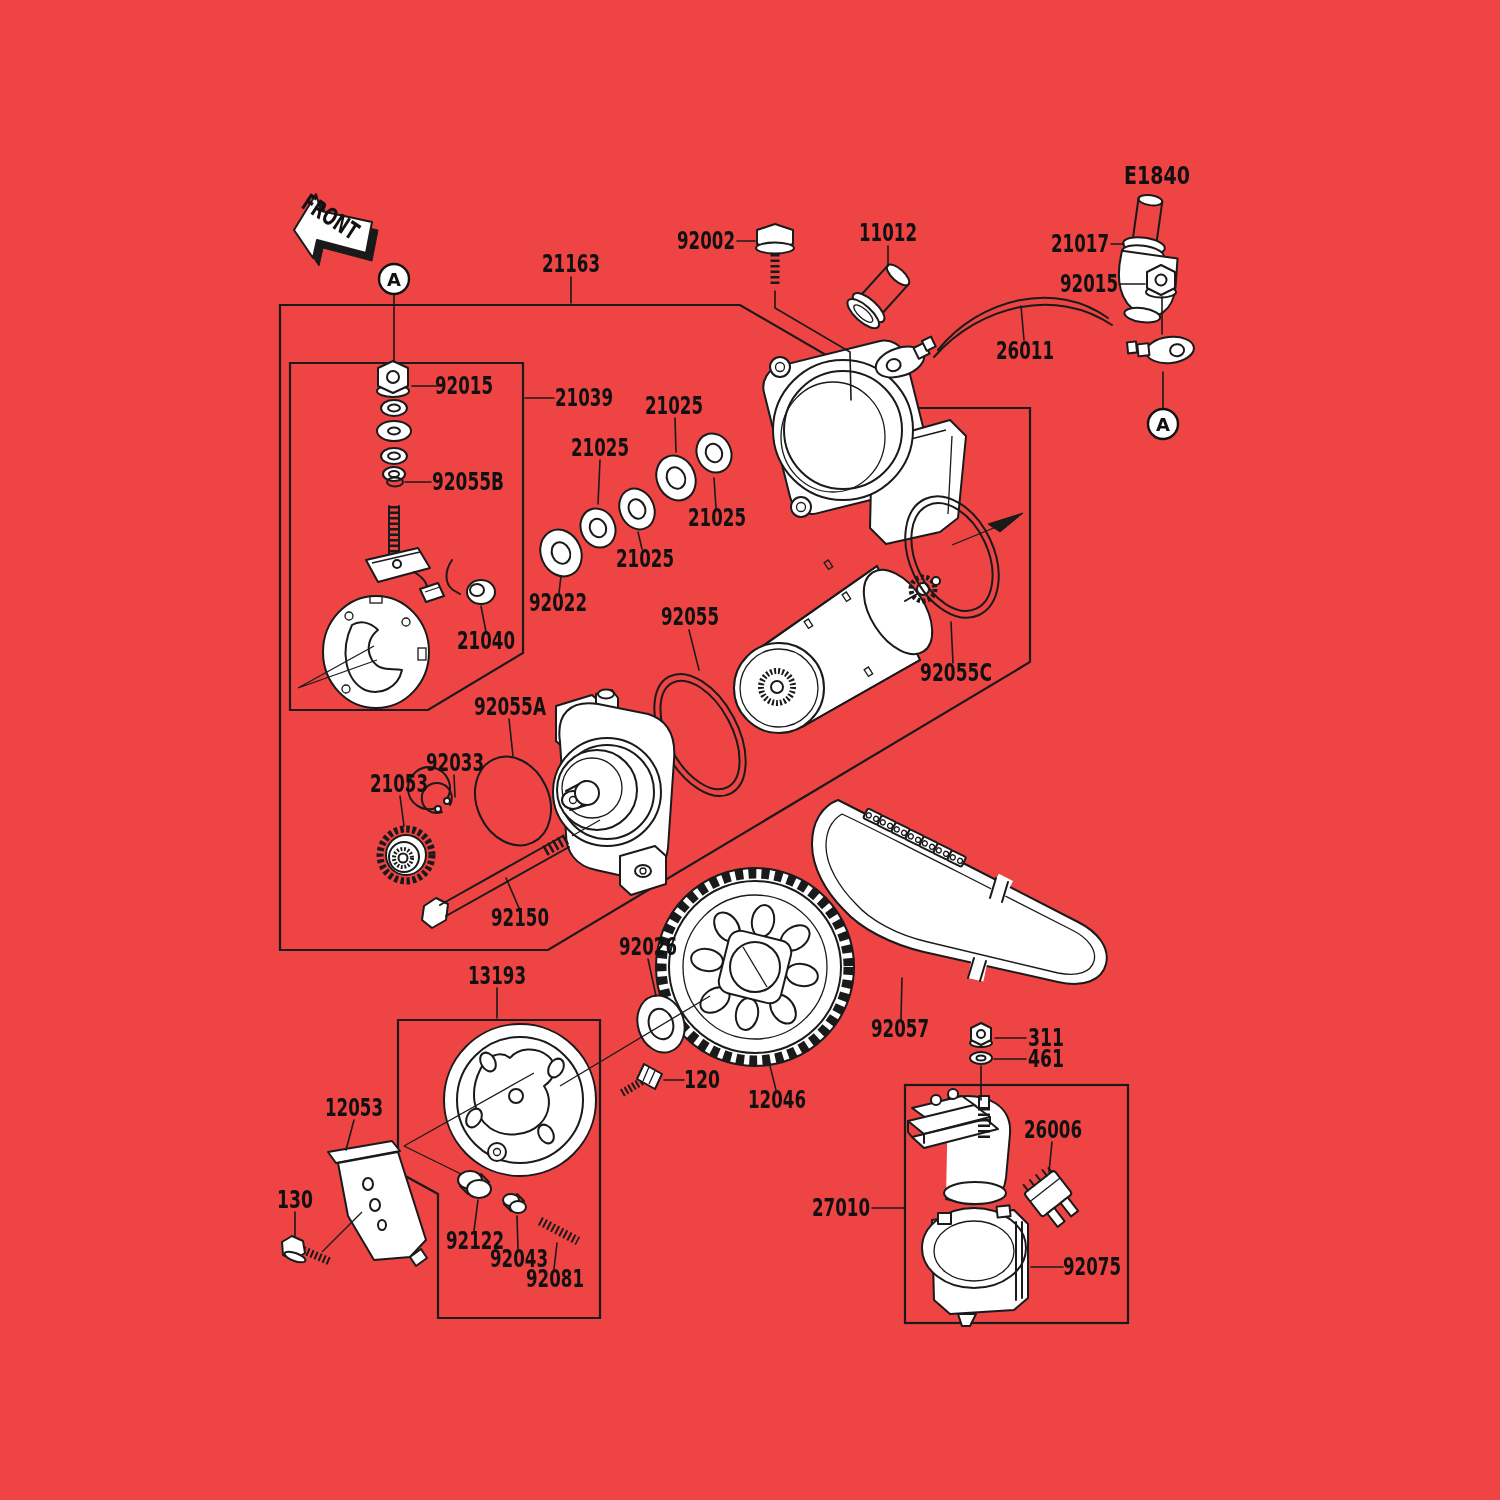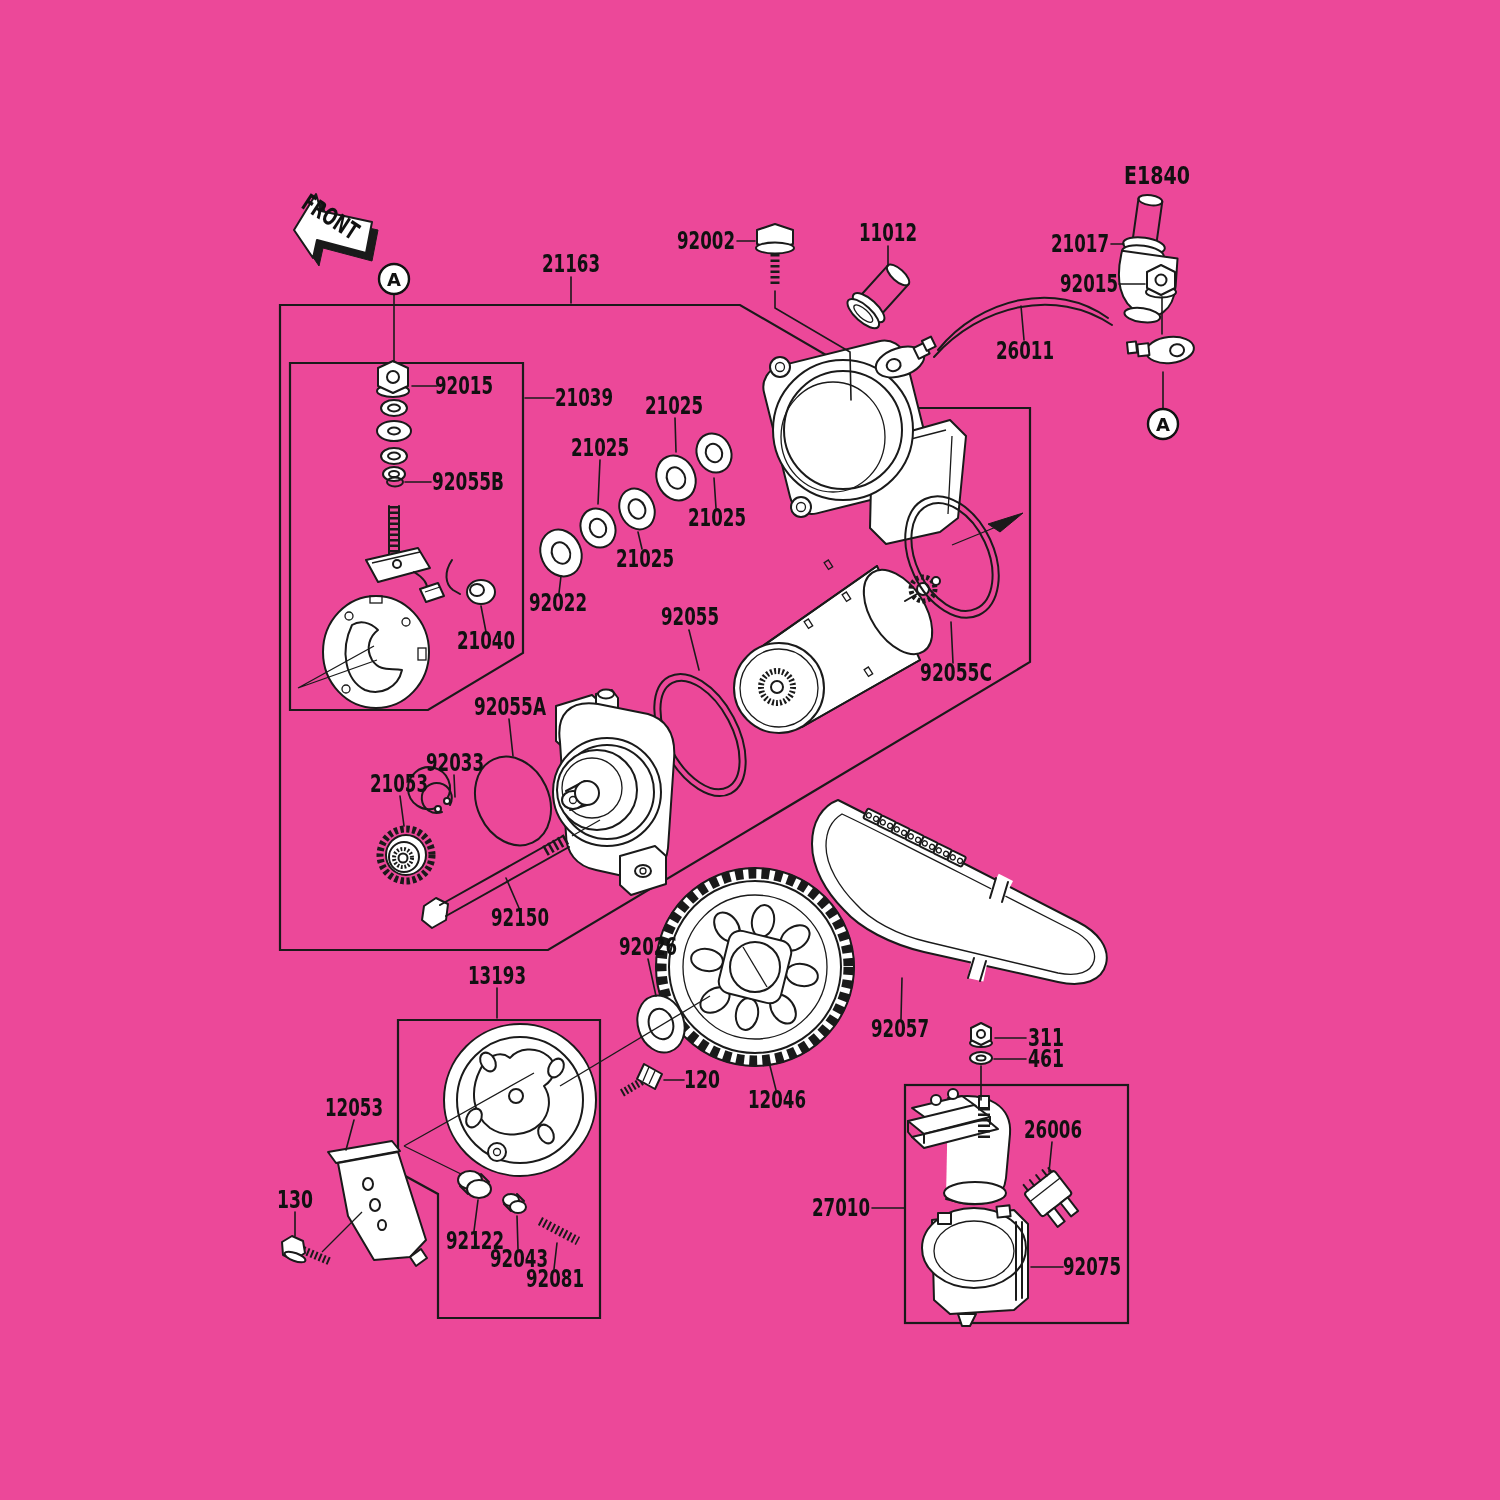--- a/index.html
+++ b/index.html
@@ -1,16 +1,16 @@
 <!DOCTYPE html>
 <html><head>
 <meta charset="utf-8">
 <style>
   html,body{margin:0;padding:0;background:#fff;}
-  .page{width:1500px;height:1500px;position:relative;background:#ec4899;overflow:hidden;}
+  .page{width:1500px;height:1500px;position:relative;background:#ef4444;overflow:hidden;}
   svg{display:block;}
   .part{fill:#fff;stroke:#1a1a1a;stroke-width:2;stroke-linejoin:round;stroke-linecap:round;}
   .ln{fill:none;stroke:#1a1a1a;stroke-width:2;stroke-linejoin:round;stroke-linecap:round;}
   .thin{fill:none;stroke:#1a1a1a;stroke-width:1.3;}
   .box{fill:none;stroke:#1a1a1a;stroke-width:2.2;stroke-linejoin:miter;}
   .lead{fill:none;stroke:#1a1a1a;stroke-width:1.6;stroke-linecap:round;}
   .thread{fill:none;stroke:#1a1a1a;stroke-linecap:butt;}
   .teeth{fill:none;stroke:#1a1a1a;}
   .dark{fill:#1a1a1a;stroke:#1a1a1a;}
   .plabel{font-family:"DejaVu Sans","Liberation Sans",sans-serif;font-weight:bold;font-size:24px;fill:#111;}

